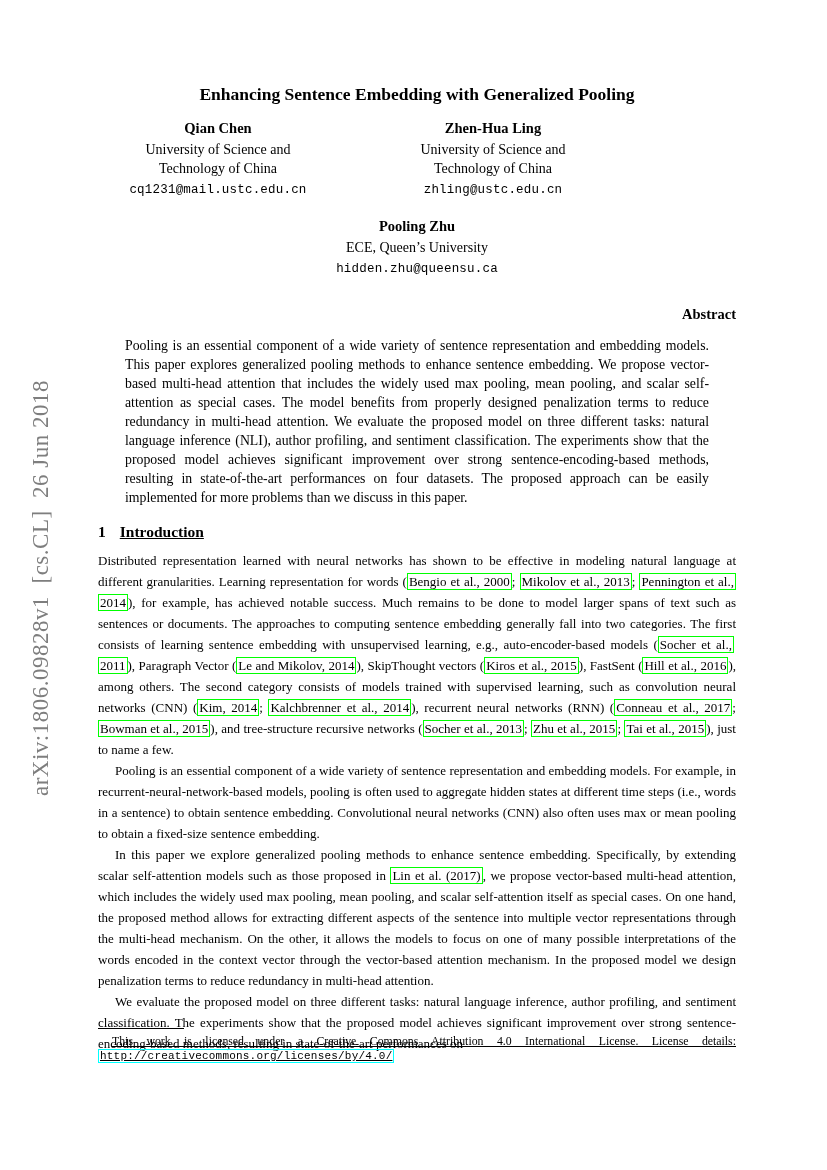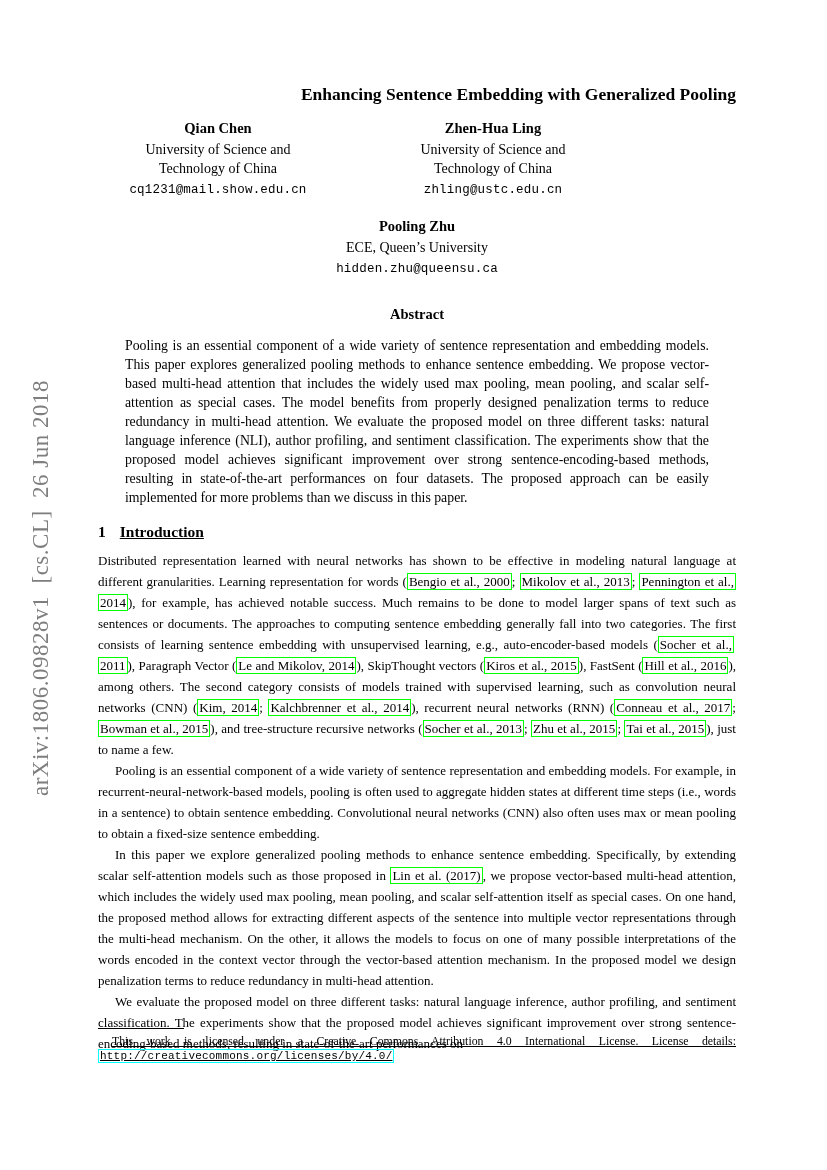--- a/index.html
+++ b/index.html
@@ -25,42 +25,42 @@
     letter-spacing: 0.5px;
   }
   .content {
     position: absolute;
     left: 98px;
     top: 0;
     width: 638px;
   }
   .title {
     margin-top: 84px;
-    text-align: right;
+    text-align: center;
     font-size: 17.5px;
     font-weight: bold;
   }
   .authors-row {
     display: flex;
     justify-content: flex-start;
     gap: 35px;
     margin-top: 14px;
   }
   .author { text-align: center; width: 240px; font-size: 14px; line-height: 19px; }
   .author-solo { width: 100%; margin-top: 17px; }
   .author-name { font-weight: bold; font-size: 14.5px; margin-bottom: 2px; }
   .author-email {
     font-family: "Liberation Mono", monospace;
     font-size: 12.5px;
     margin-top: 3px;
     letter-spacing: 0.2px;
   }
   .abstract-heading {
     margin-top: 27px;
-    text-align: center;
+    text-align: right;
     font-weight: bold;
     font-size: 14.5px;
   }
   .abstract-text {
     width: 584px;
     margin: 13px auto 0;
     text-align: justify;
     font-size: 13.8px;
     line-height: 19px;
   }
@@ -121,21 +121,21 @@
 
   <div class="content">
 
     <h1 class="title">Enhancing Sentence Embedding with Generalized Pooling</h1>
 
     <div class="authors-row">
       <div class="author">
         <div class="author-name">Qian Chen</div>
         <div class="author-affil">University of Science and</div>
         <div class="author-affil">Technology of China</div>
-        <div class="author-email">cq1231@mail.show.edu.cn</div>
+        <div class="author-email">cq1231@mail.ustc.edu.cn</div>
       </div>
       <div class="author">
         <div class="author-name">Zhen-Hua Ling</div>
         <div class="author-affil">University of Science and</div>
         <div class="author-affil">Technology of China</div>
         <div class="author-email">zhling@ustc.edu.cn</div>
       </div>
     </div>
 
     <div class="author author-solo">

